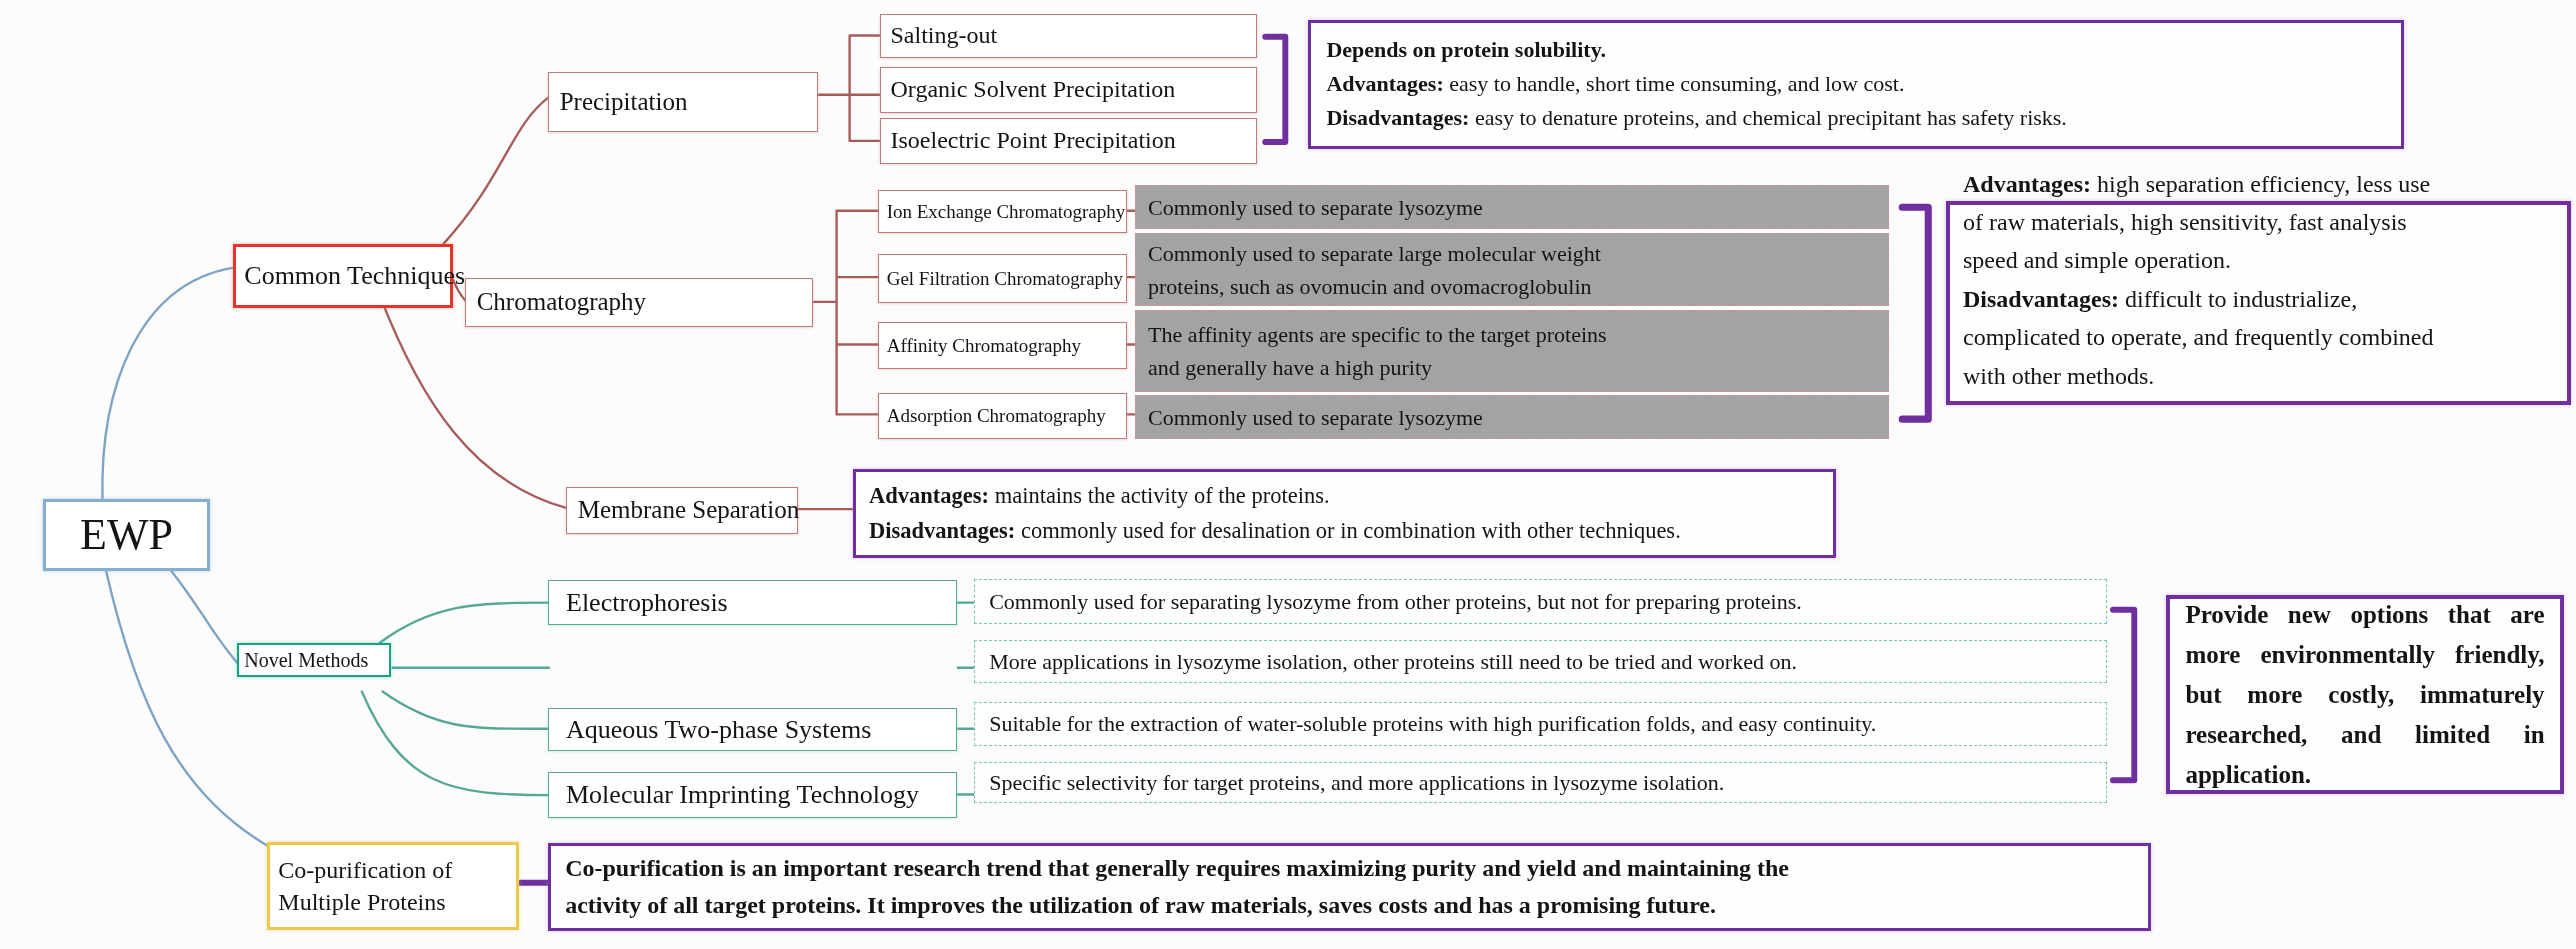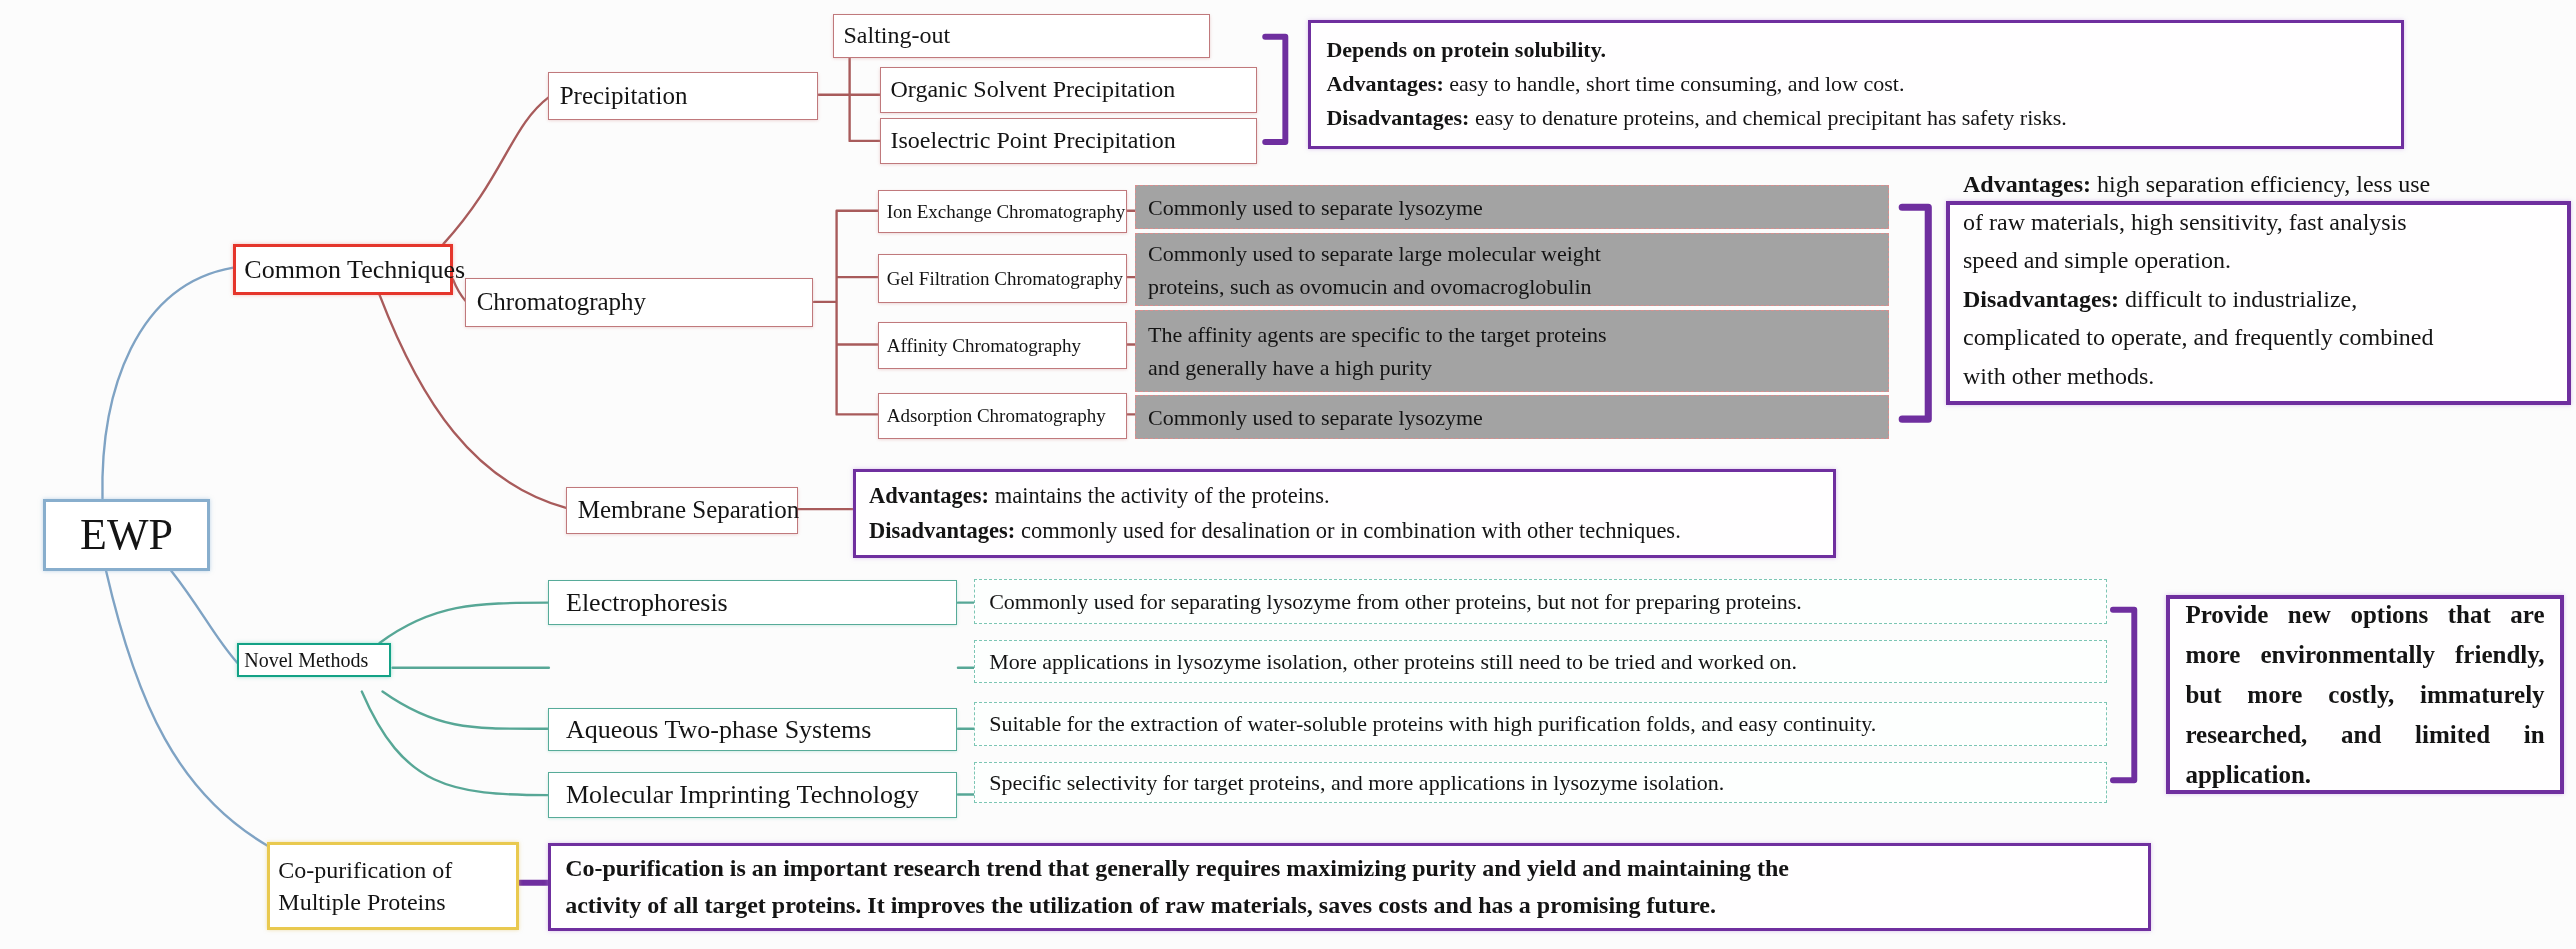--- a/index.html
+++ b/index.html
@@ -104,25 +104,25 @@
     <path class="e-teal" d="M 1617 1018 L 1645 1018 M 1617 1128 L 1645 1128 M 1617 1231 L 1645 1231 M 1617 1342 L 1645 1342"></path>
 
     <path class="e-purple" d="M 2136 62 L 2170 62 L 2170 240 L 2136 240"></path>
     <path class="e-purple-thick" d="M 3212 350 L 3256 350 L 3256 708 L 3212 708"></path>
     <path class="e-purple" d="M 3568 1030 L 3604 1030 L 3604 1318 L 3568 1318"></path>
     <path class="e-purple" d="M 877 1491 L 928 1491"></path>
   </svg>
 
   <div class="box root" style="left:15px;top:499px;width:167px;height:72px;margin-left:28px;">EWP</div>
 
-  <div class="box red-main" style="left:233px;top:244px;width:220px;height:51px;">Common Techniques</div>
+  <div class="box red-main" style="left:233px;top:244px;width:220px;height:64px;">Common Techniques</div>
 
-  <div class="box red-sub" style="left:548px;top:72px;width:270px;height:48px;">Precipitation</div>
+  <div class="box red-sub" style="left:548px;top:72px;width:270px;height:60px;">Precipitation</div>
 
-  <div class="box red-sub2" style="left:833px;top:14.2px;width:377px;height:44px;">Salting-out</div>
+  <div class="box red-sub2" style="left:880px;top:14.2px;width:377px;height:44px;">Salting-out</div>
 
   <div class="box red-sub2" style="left:880px;top:67px;width:377px;height:46px;">Organic Solvent Precipitation</div>
 
   <div class="box red-sub2" style="left:880px;top:118px;width:377px;height:46px;">Isoelectric Point Precipitation</div>
 
   <div class="pnote" style="left:1308px;top:19.5px;width:1096px;height:129px;padding:3.6px 15.4px;">
     <div class="line bold">Depends on protein solubility.</div>
     <div class="line"><b>Advantages:</b><span> easy to handle, short time consuming, and low cost.</span></div>
     <div class="line"><b>Disadvantages:</b><span> easy to denature proteins, and chemical precipitant has safety risks.</span></div>
   </div>

